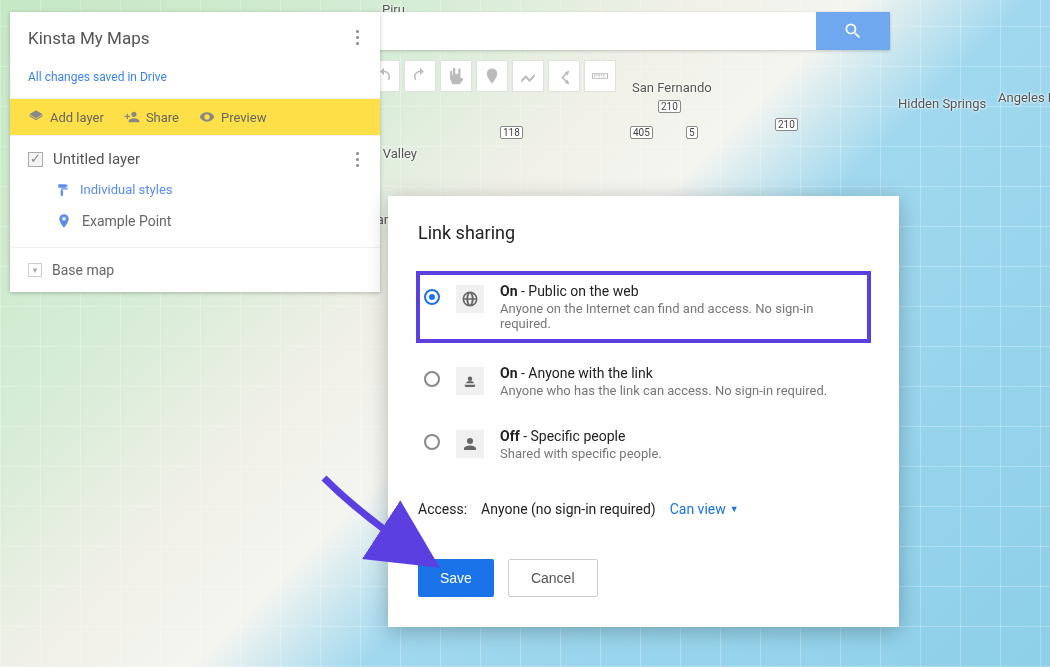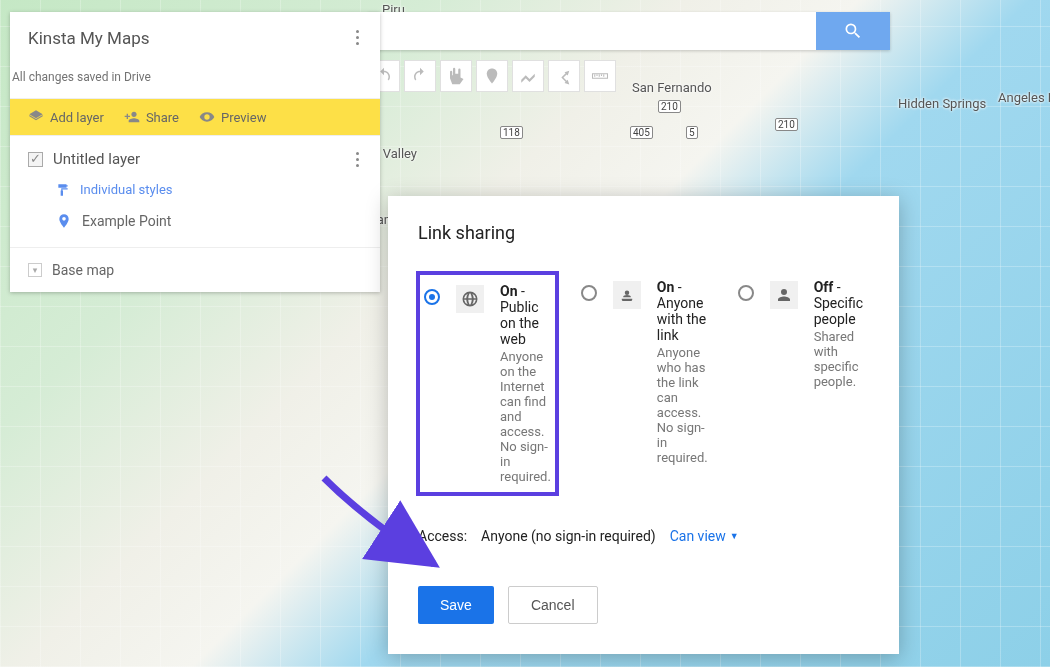--- a/index.html
+++ b/index.html
@@ -90,21 +90,21 @@
     top: 12px; left: 10px;
     width: 370px;
     background: #fff;
     box-shadow: 0 1px 4px rgba(0,0,0,.25);
     font-size: 14px;
     color: #444;
   }
   .panel-header { padding: 16px 18px 14px; position: relative; }
   .map-title { font-size: 17px; color: #555; margin-bottom: 4px; }
   .map-views { font-size: 12px; color: #888; }
-  .map-save { font-size: 12px; color: #737373; padding: 4px 2px 14px; }
+  .map-save { font-size: 12px; color: #3b82f6; padding: 4px 18px 14px; }
   .panel-dots {
     position: absolute; right: 14px; top: 16px;
     width: 18px; height: 18px; cursor: pointer;
     display: flex; flex-direction: column; align-items: center; justify-content: center; gap: 3px;
   }
   .panel-dots span { width: 3px; height: 3px; background: #888; border-radius: 50%; }
 
   .panel-actions {
     background: #fde047;
     border-top: 1px solid #eee;
@@ -131,21 +131,21 @@
   
   .dialog {
     position: absolute;
     top: 196px; left: 388px;
     width: 511px;
     background: #fff;
     box-shadow: 0 4px 20px rgba(0,0,0,.25);
     padding: 26px 30px 30px;
   }
   .dialog-title { font-size: 18px; color: #222; margin-bottom: 30px; }
-  .options { display: flex; flex-direction: row; gap: 18px; }
+  .options { display: flex; flex-direction: column; gap: 18px; }
   .option { display: flex; align-items: flex-start; gap: 16px; padding: 6px 6px; }
   .option.highlight { outline: 4px solid #5b3fe0; outline-offset: -2px; padding: 10px 6px; }
   .radio {
     width: 16px; height: 16px; border: 2px solid #888; border-radius: 50%;
     margin-top: 6px; position: relative; cursor: pointer;
   }
   .radio.selected { border-color: #1a73e8; }
   .radio.selected::after {
     content: ""; position: absolute; inset: 3px; background: #1a73e8; border-radius: 50%;
   }

